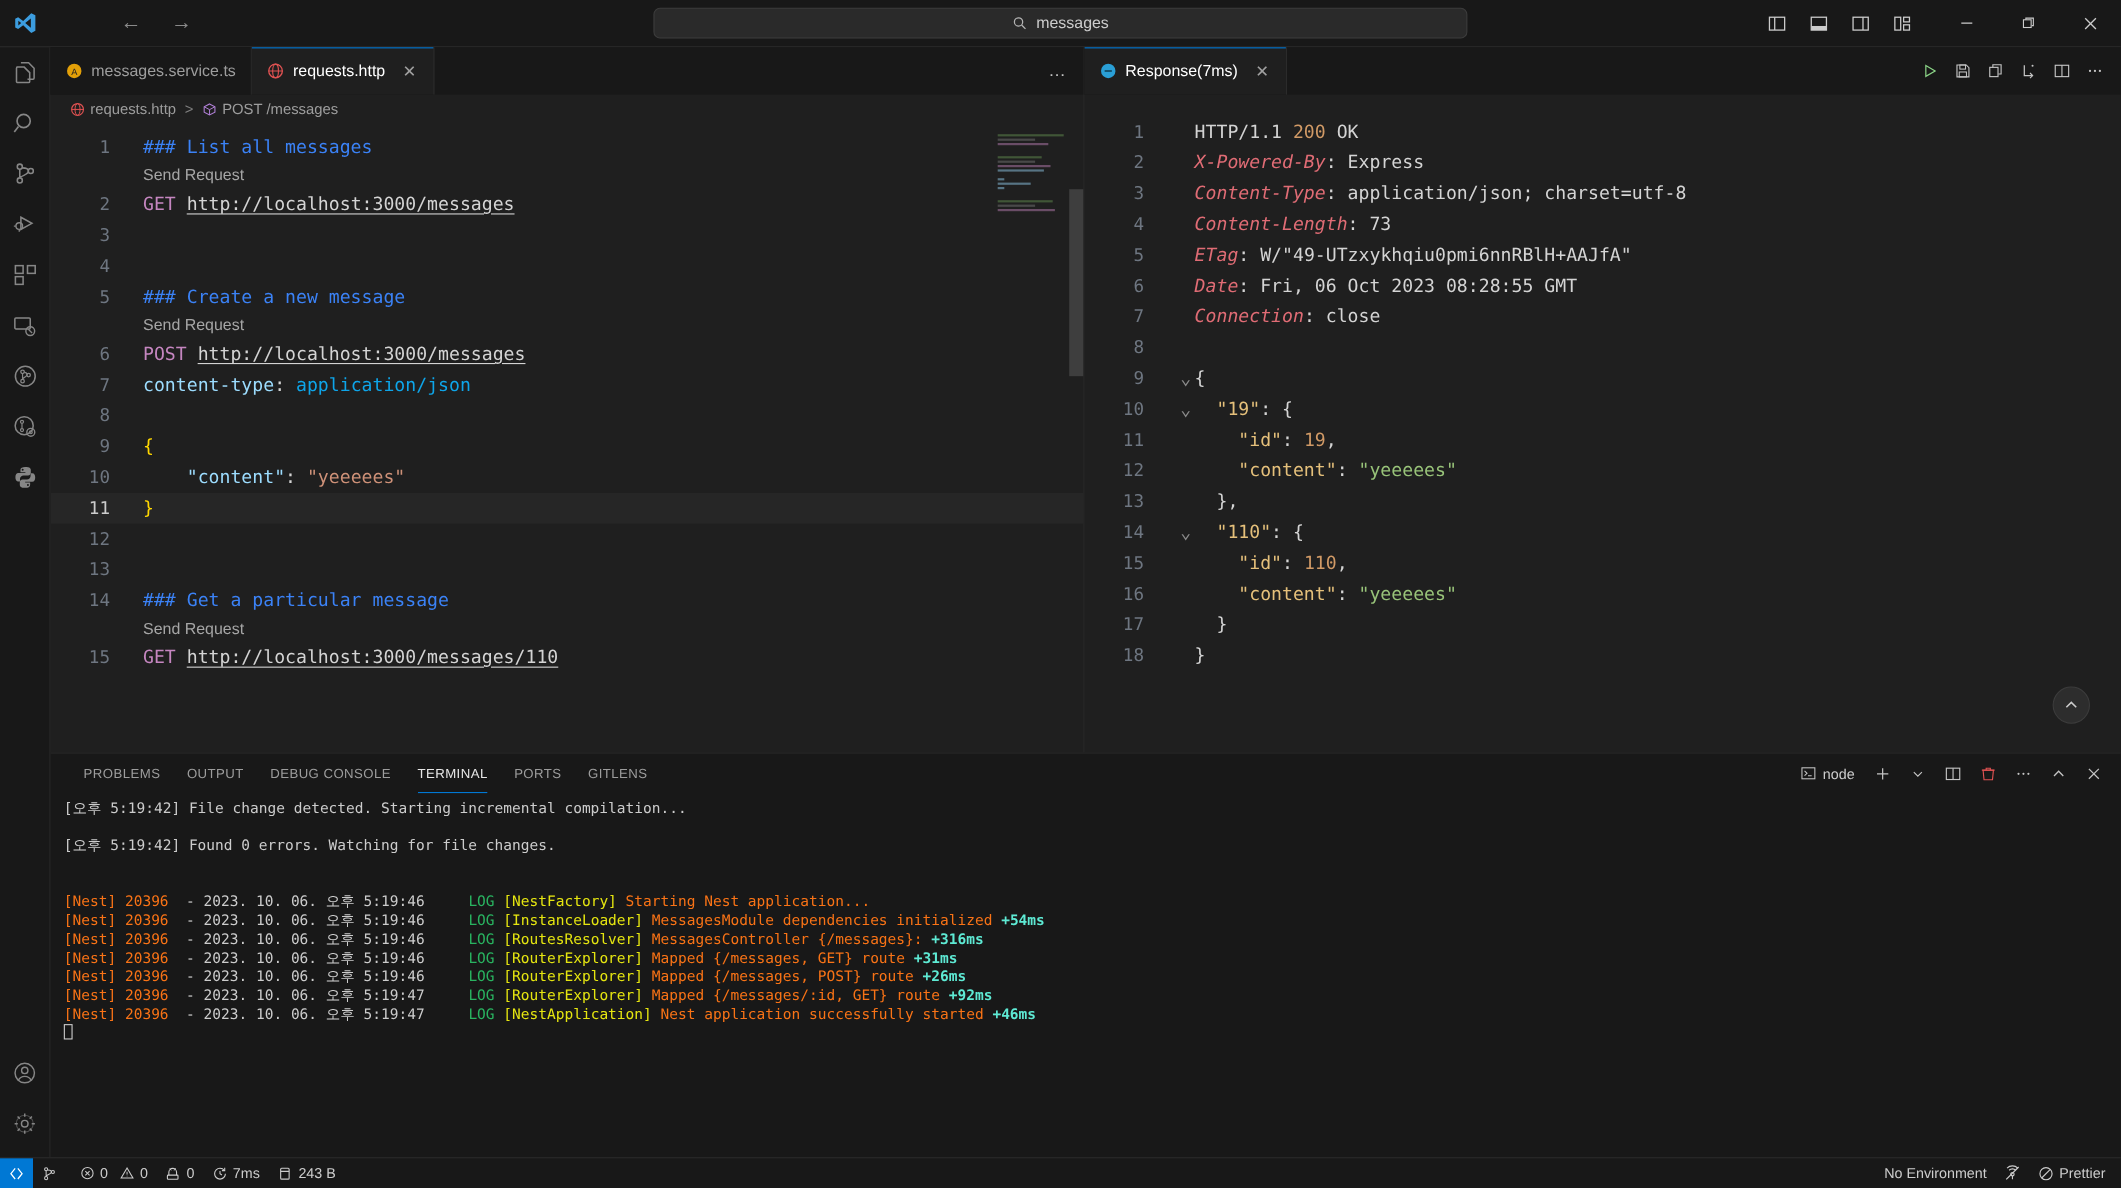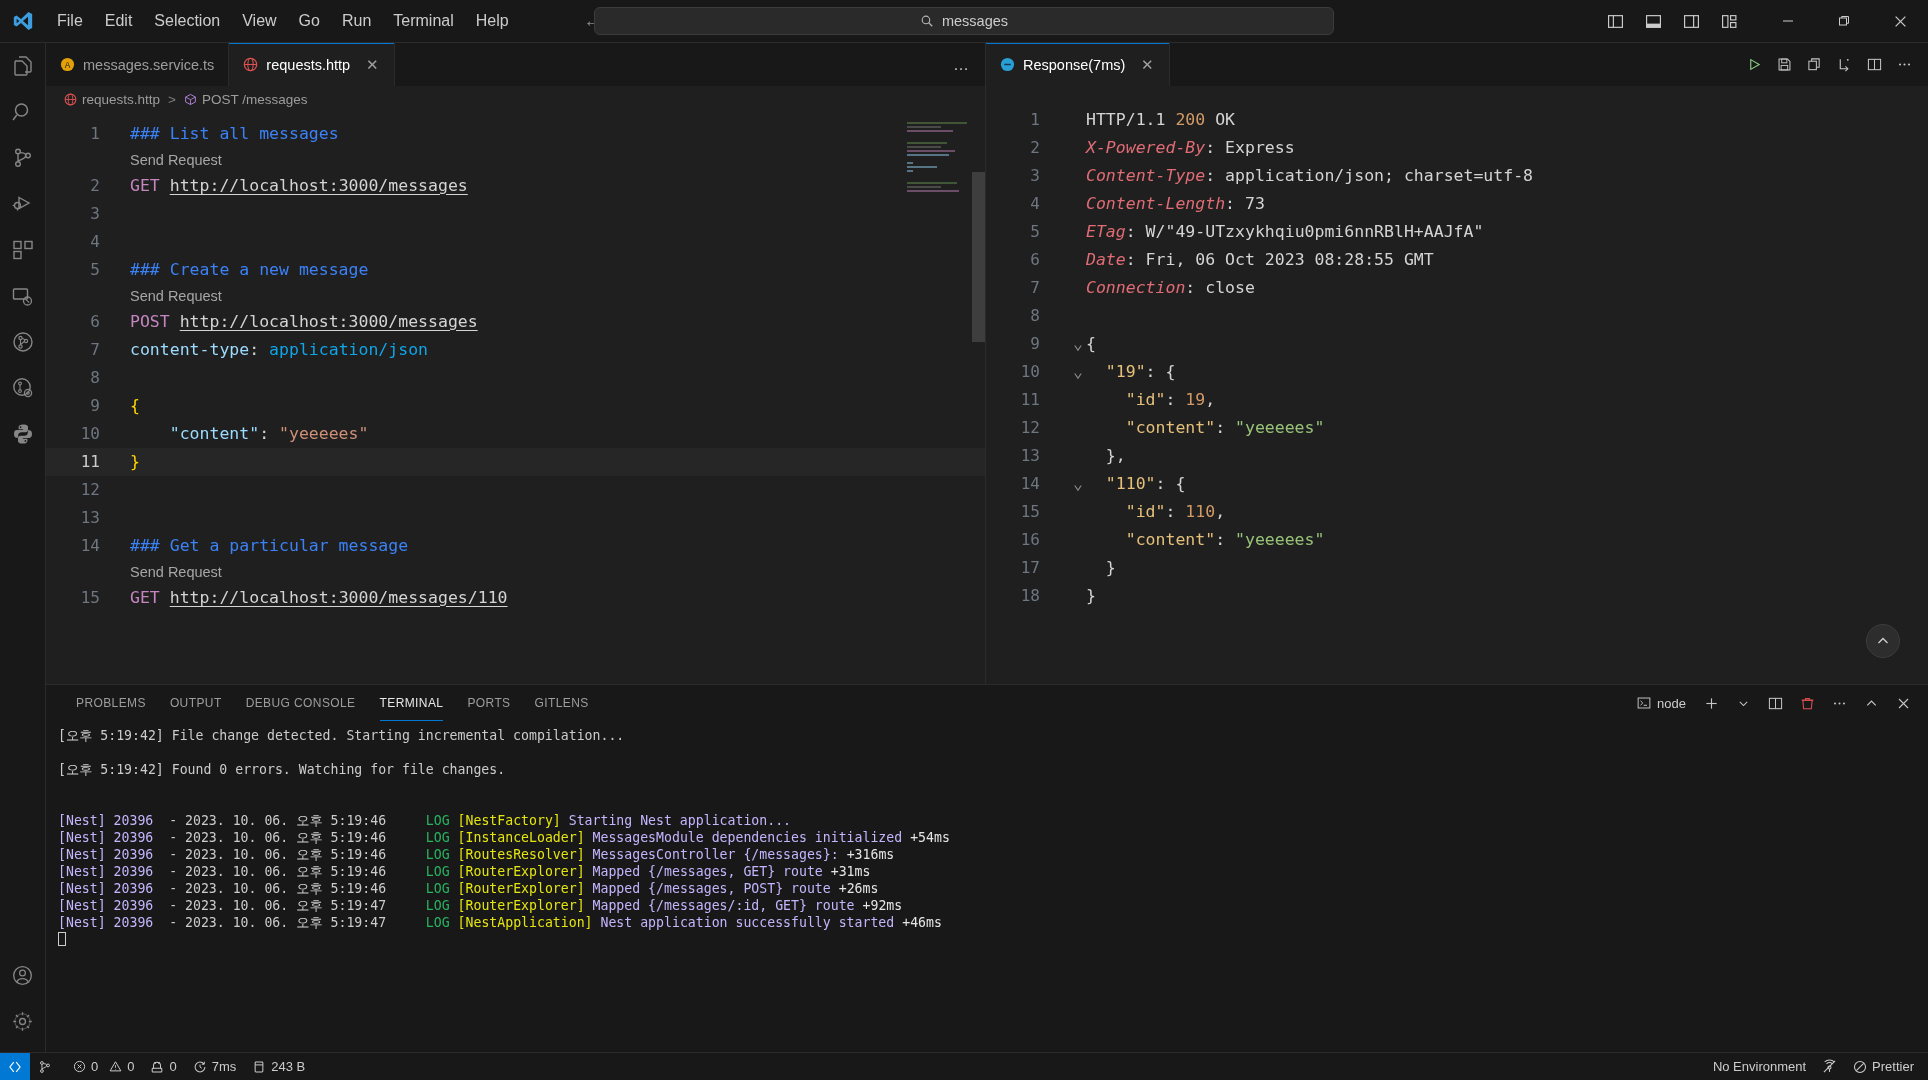--- a/index.html
+++ b/index.html
@@ -157,24 +157,24 @@
   .pa { width: 26px; height: 26px; display: flex; align-items: center; justify-content: center; color: #c5c5c5; }
 
   .terminal {
     flex: 1; padding: 6px 0 0 12px; overflow: hidden;
     font-family: "DejaVu Sans Mono", "Liberation Mono", monospace;
     font-size: 13.2px; line-height: 17px; white-space: pre;
   }
   .tline { height: 17px; white-space: pre; }
   .tline.blank { height: 17px; }
   .t-white { color: #cccccc; }
-  .t-green { color: #c4b5fd; }
+  .t-green { color: #f97316; }
   .t-yellow { color: #e5e510; }
   .t-lgreen { color: #29b360; }
-  .t-bgreen { color: #e5e5e5; font-weight: normal; }
+  .t-bgreen { color: #5eead4; font-weight: bold; }
   .t-cursor { display: inline-block; width: 8px; height: 14px; border: 1px solid #cccccc; vertical-align: -2px; }
 
   
   .statusbar {
     height: 28px; flex: 0 0 28px; background: #181818; display: flex; align-items: center;
     font-size: 13px; color: #cccccc; border-top: 1px solid #2b2b2b;
   }
   .sb-remote { background: #0078d4; height: 28px; width: 30px; display: flex; align-items: center; justify-content: center; }
   .sb-item { display: flex; align-items: center; gap: 5px; padding: 0 8px; height: 28px; }
   .sb-right { margin-left: auto; display: flex; align-items: center; }
@@ -183,30 +183,20 @@
 </head>
 <body>
 
 <div class="app">
 
   <div class="titlebar">
     <div class="vscode-logo">
       <svg viewBox="0 0 24 24">
           <path d="M17.9 2.3 22 4.3v15.4l-4.1 2-8-7.6-5 3.8L2 16.4V7.6l2.9-1.5 5 3.8 8-7.6zM17.5 7.4l-5.6 4.6 5.6 4.6V7.4zM5.1 9.6v4.8l2.8-2.4-2.8-2.4z" fill="#3c9ddf"></path>
         </svg>
-    </div>
-    <div class="menubar">
-      <div class="menu-item">File</div>
-      <div class="menu-item">Edit</div>
-      <div class="menu-item">Selection</div>
-      <div class="menu-item">View</div>
-      <div class="menu-item">Go</div>
-      <div class="menu-item">Run</div>
-      <div class="menu-item">Terminal</div>
-      <div class="menu-item">Help</div>
     </div>
     <div class="navbtns">
       <div class="navbtn">←</div>
       <div class="navbtn">→</div>
     </div>
     <div class="cmdcenter">
       <span class="magnifier">
         <svg viewBox="0 0 16 16" width="14" height="14">
             <circle cx="6.8" cy="6.8" r="4.3" fill="none" stroke="#cccccc" stroke-width="1.3"></circle>
             <line x1="10" y1="10" x2="14" y2="14" stroke="#cccccc" stroke-width="1.4"></line>

